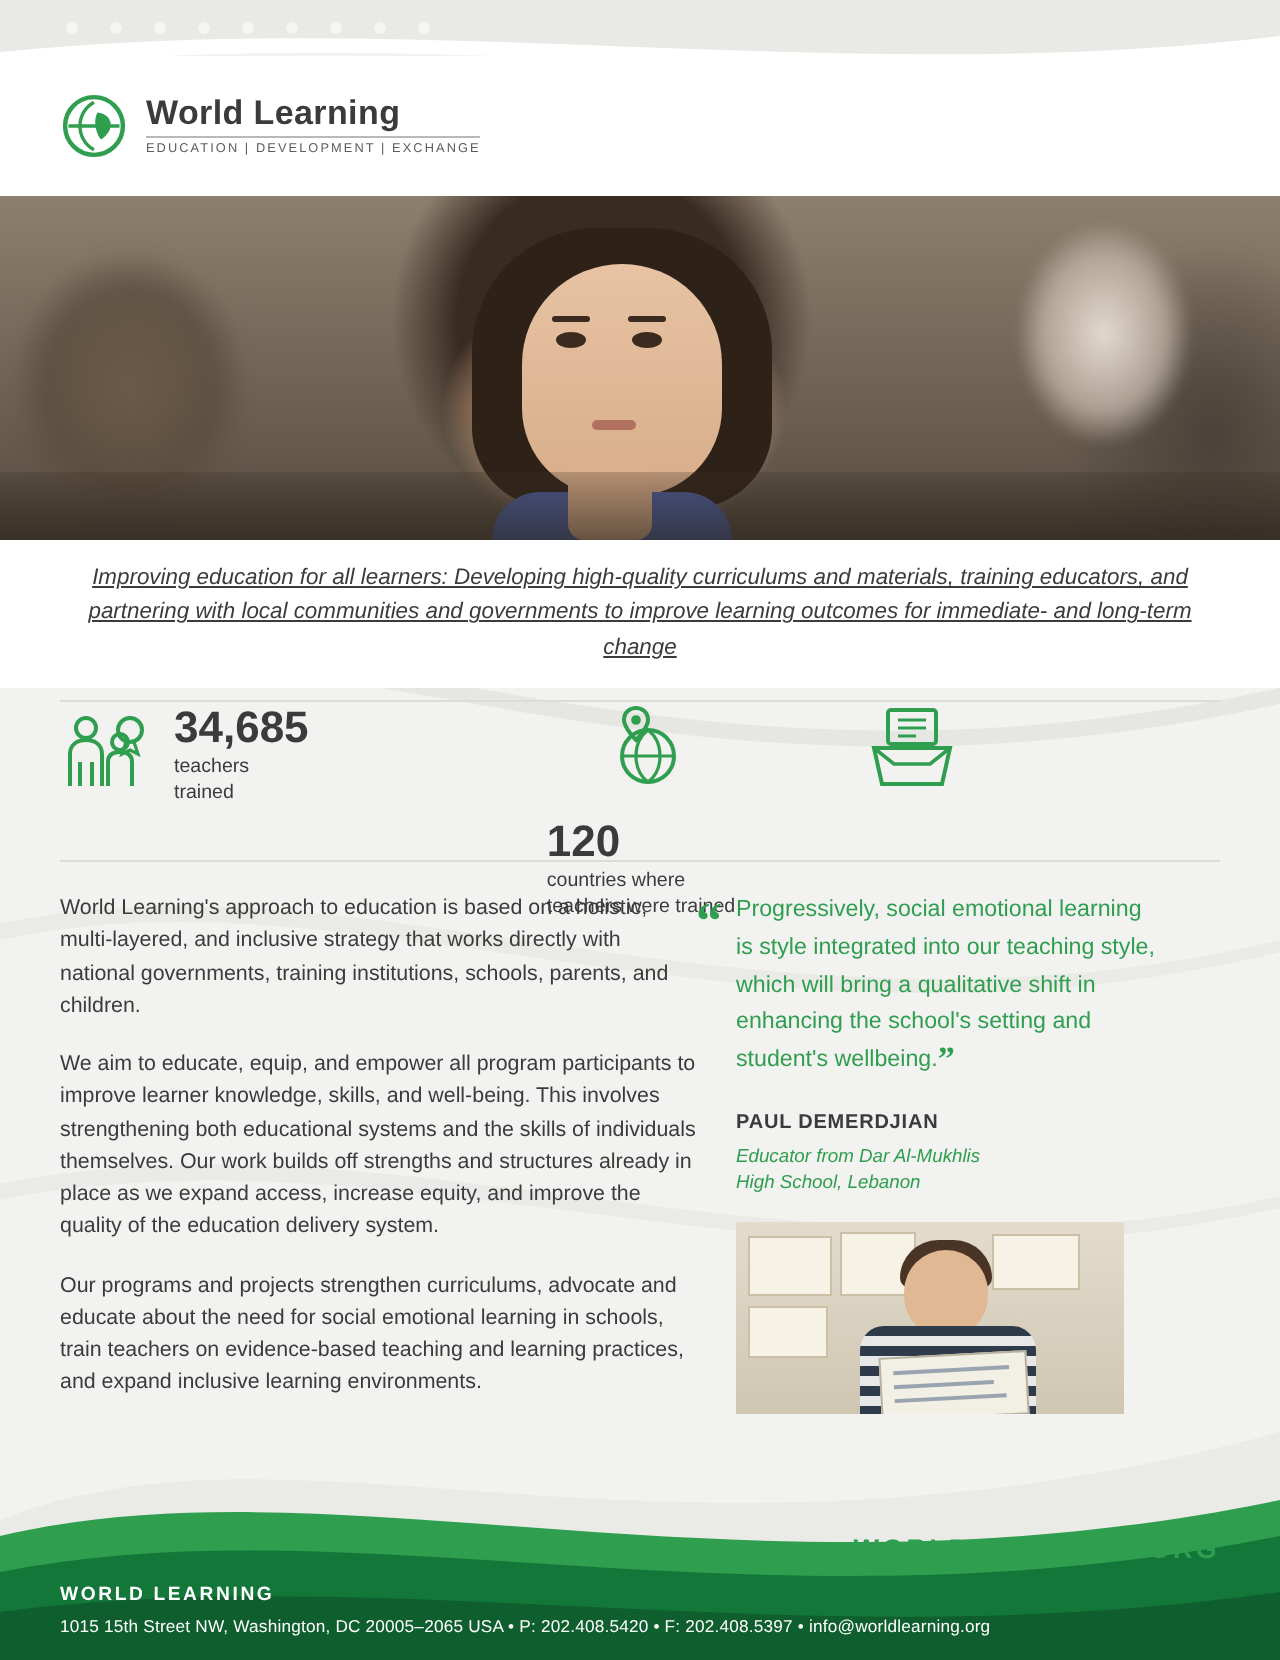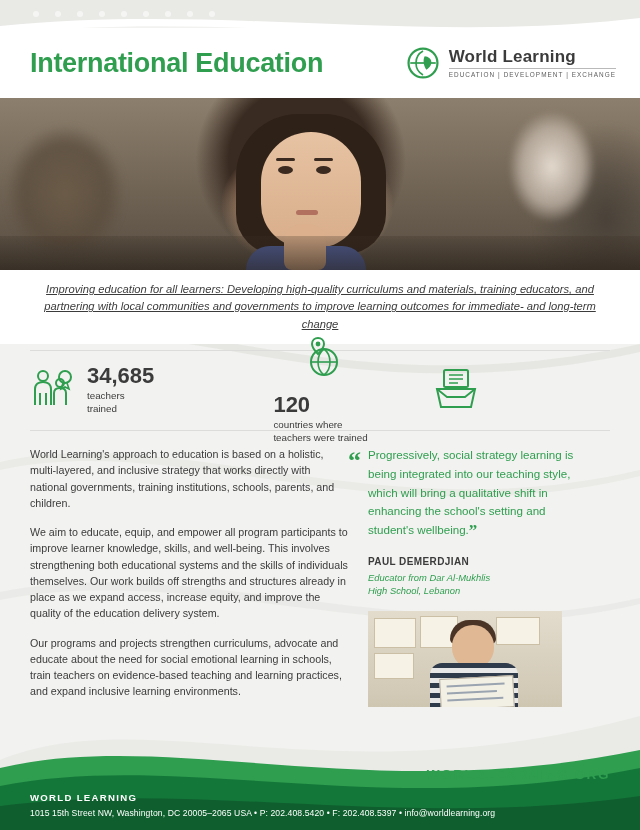--- a/index.html
+++ b/index.html
@@ -196,21 +196,21 @@
     font-style: italic;
     color: #3b3b3b;
   }
 
   
   .stats {
     position: absolute;
     top: 352px; left: 0;
     width: 640px; height: 76px;
     display: flex;
-    align-items: center;
+    align-items: flex-start;
     z-index: 4;
   }
   .stat {
     display: flex;
     align-items: center;
     gap: 11px;
     padding-left: 30px;
     box-sizing: border-box;
   }
   .stat.s1 { width: 210px; }
@@ -417,21 +417,20 @@
       <circle cx="168" cy="34" r="3"></circle>
         <circle cx="190" cy="34" r="3"></circle>
     </g>
     <path d="M0,340 C160,300 330,420 640,352 L640,344 C330,412 160,292 0,332 Z" fill="#e4e4e1" opacity="0.9"></path>
     <path d="M0,470 C180,430 380,540 640,476 L640,470 C380,532 180,422 0,462 Z" fill="#e7e7e4" opacity="0.8"></path>
     <path d="M0,600 C200,560 400,660 640,604 L640,598 C400,652 200,552 0,592 Z" fill="#e7e7e4" opacity="0.7"></path>
     <path d="M0,760 C150,700 330,800 640,716 L640,830 L0,830 Z" fill="#eaeae7"></path>
   </svg>
 
   <div class="header">
-    <div class="header-title">International Education</div>
     <div class="logo">
       <svg class="logo-mark" viewBox="0 0 40 40">
         <circle cx="20" cy="20" r="17" fill="none" stroke="#2f9e4f" stroke-width="2.6"></circle>
         <path d="M20 6 C9 12, 9 28, 20 34" fill="none" stroke="#2f9e4f" stroke-width="2"></path>
         <path d="M5 20 L35 20" stroke="#2f9e4f" stroke-width="2"></path>
         <path d="M22 12 C31 13, 33 22, 24 28 C20 22, 20 16, 22 12 Z" fill="#2f9e4f"></path>
       </svg>
       <div class="logo-text-wrap">
         <div class="logo-name">World Learning</div>
         <div class="logo-rule"></div>
@@ -514,21 +513,21 @@
 
     <div class="col-left">
       <p class="para">World Learning's approach to education is based on a holistic, multi-layered, and inclusive strategy that works directly with national governments, training institutions, schools, parents, and children.</p>
       <p class="para">We aim to educate, equip, and empower all program participants to improve learner knowledge, skills, and well-being. This involves strengthening both educational systems and the skills of individuals themselves. Our work builds off strengths and structures already in place as we expand access, increase equity, and improve the quality of the education delivery system.</p>
       <p class="para">Our programs and projects strengthen curriculums, advocate and educate about the need for social emotional learning in schools, train teachers on evidence-based teaching and learning practices, and expand inclusive learning environments.</p>
     </div>
 
     <div class="col-right">
       <div class="quote-block">
         <span class="quote-mark">“</span>
-        <p class="quote-text"><span>Progressively, social strategy learning is being integrated into our teaching style, which will bring a qualitative shift in enhancing the school's setting and student's wellbeing.</span><span class="quote-end">”</span></p>
+        <p class="quote-text"><span>Progressively, social emotional learning is style integrated into our teaching style, which will bring a qualitative shift in enhancing the school's setting and student's wellbeing.</span><span class="quote-end">”</span></p>
       </div>
       <div class="quote-author">PAUL DEMERDJIAN</div>
       <div class="quote-role" style="white-space:pre-line;">Educator from Dar Al-Mukhlis
 High School, Lebanon</div>
 
       <div class="photo">
         <div class="photo-wall"></div>
         <div class="photo-poster p1"></div>
         <div class="photo-poster p2"></div>
         <div class="photo-poster p3"></div>

